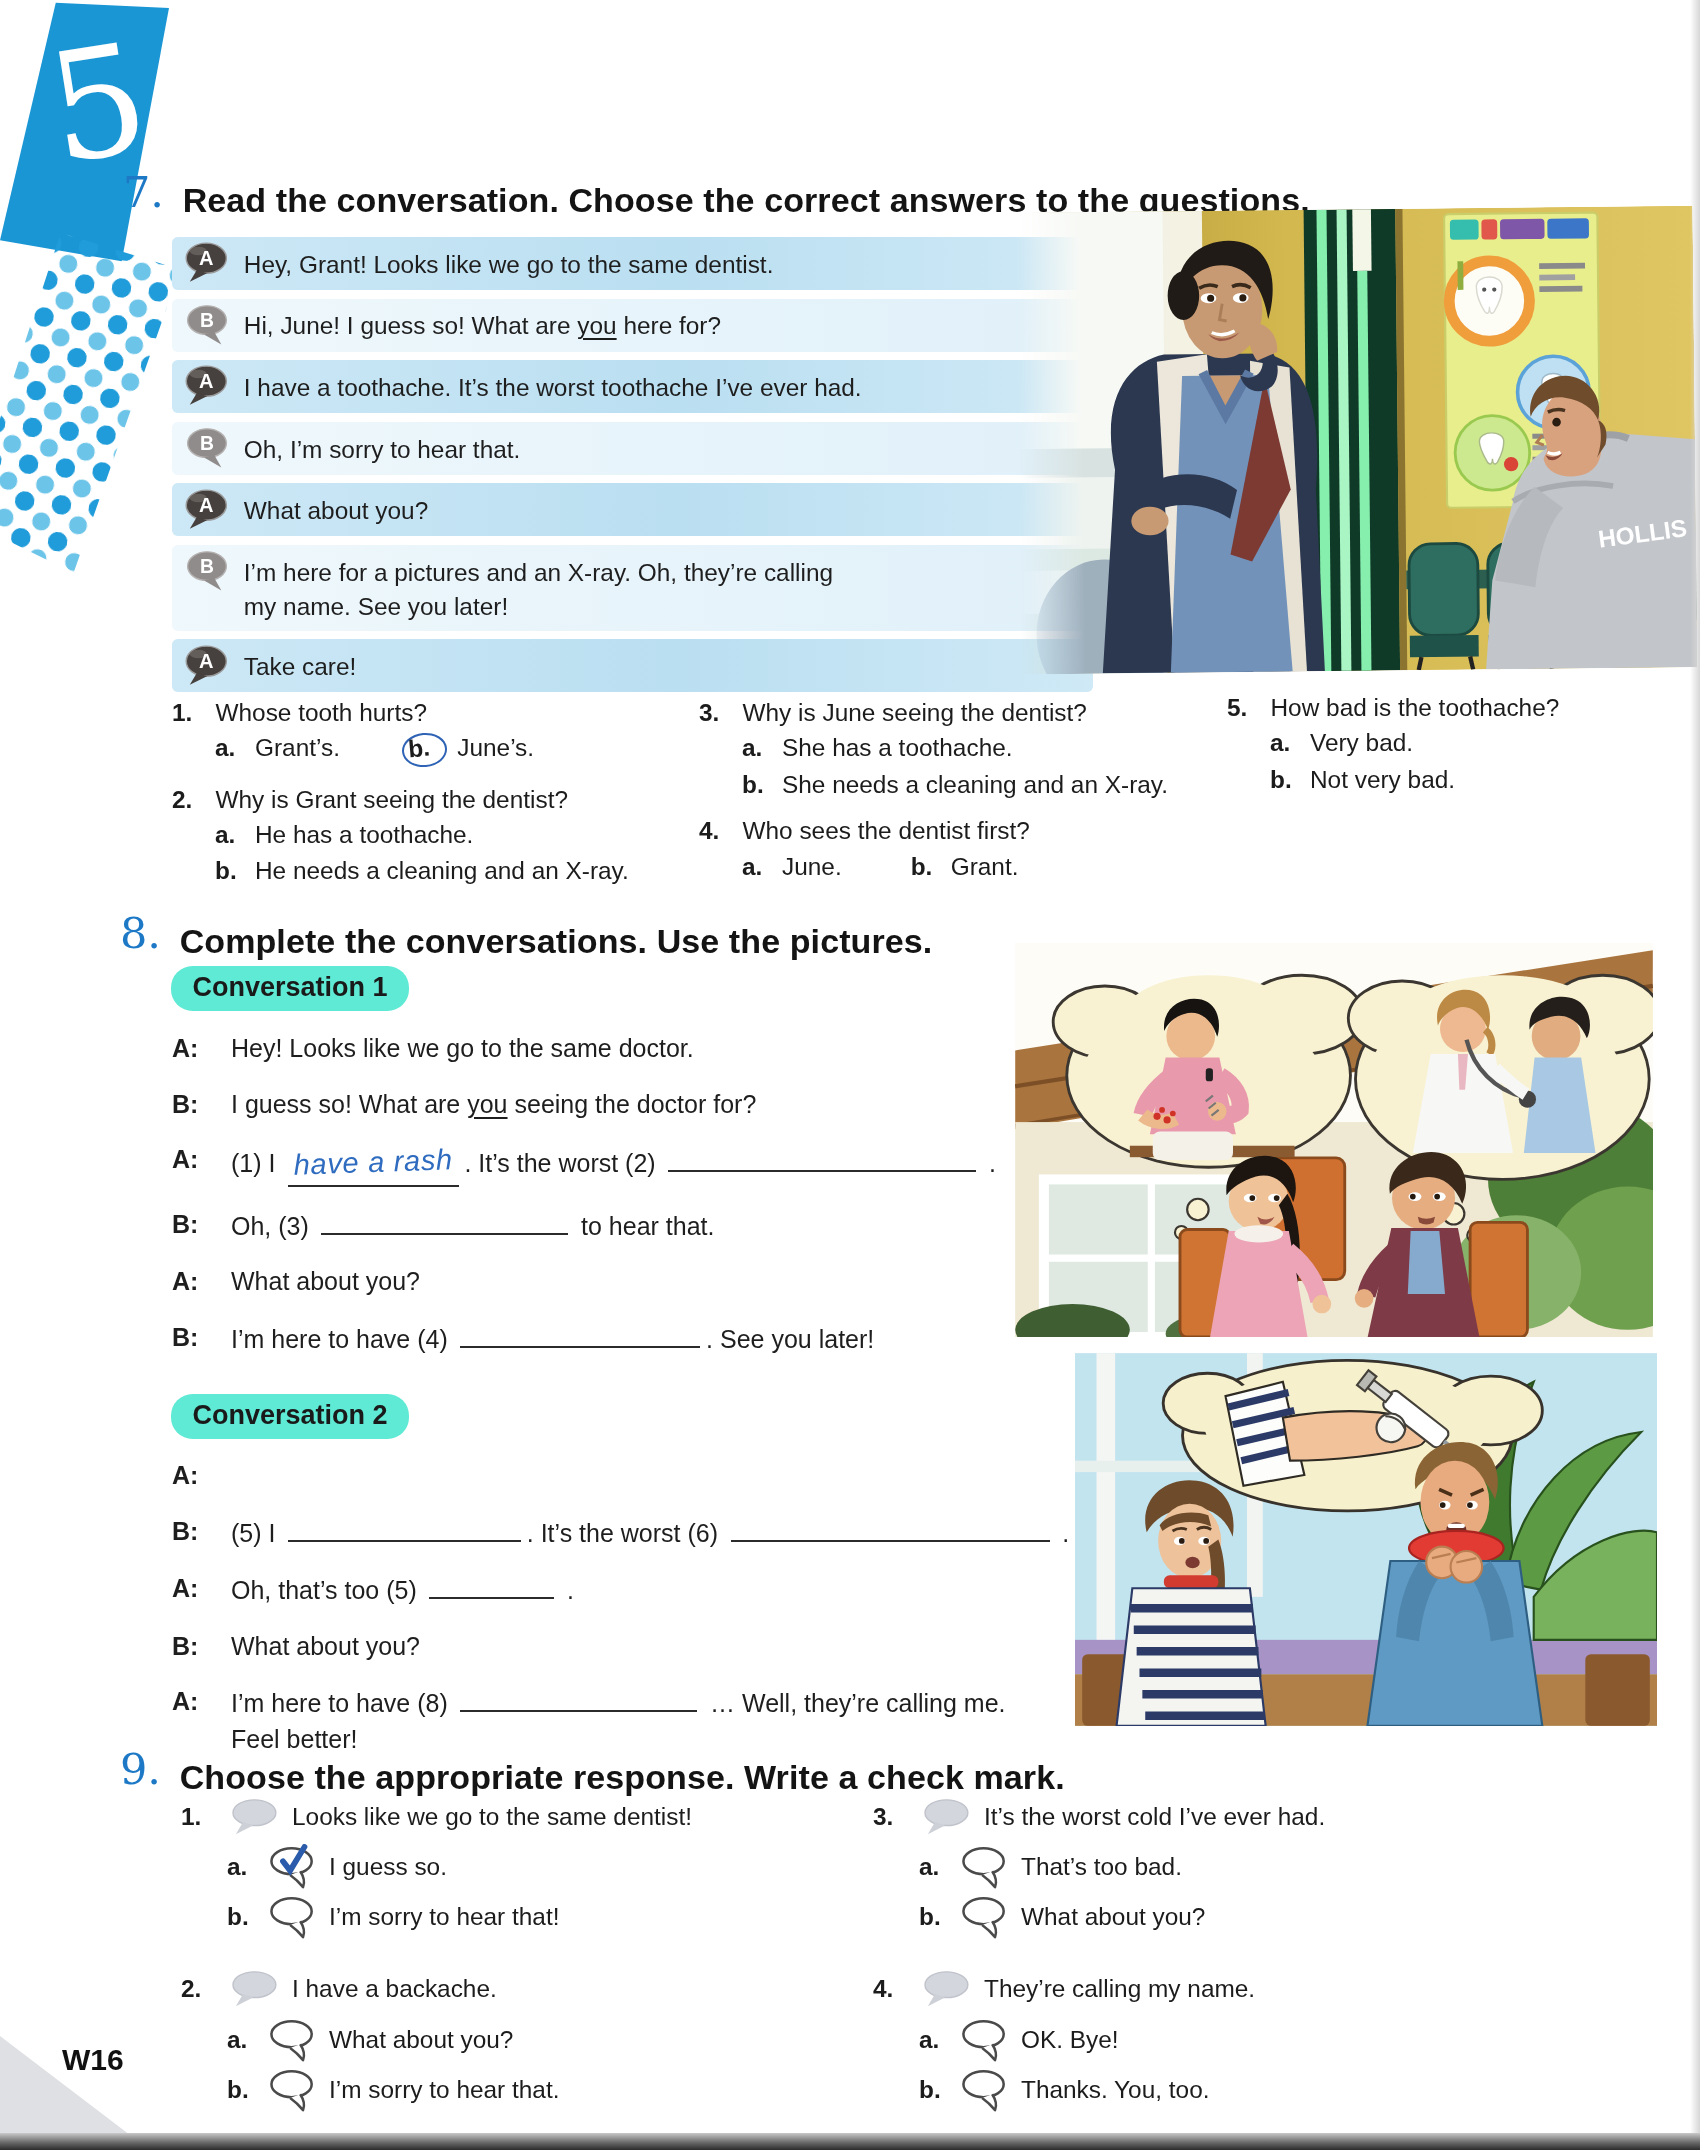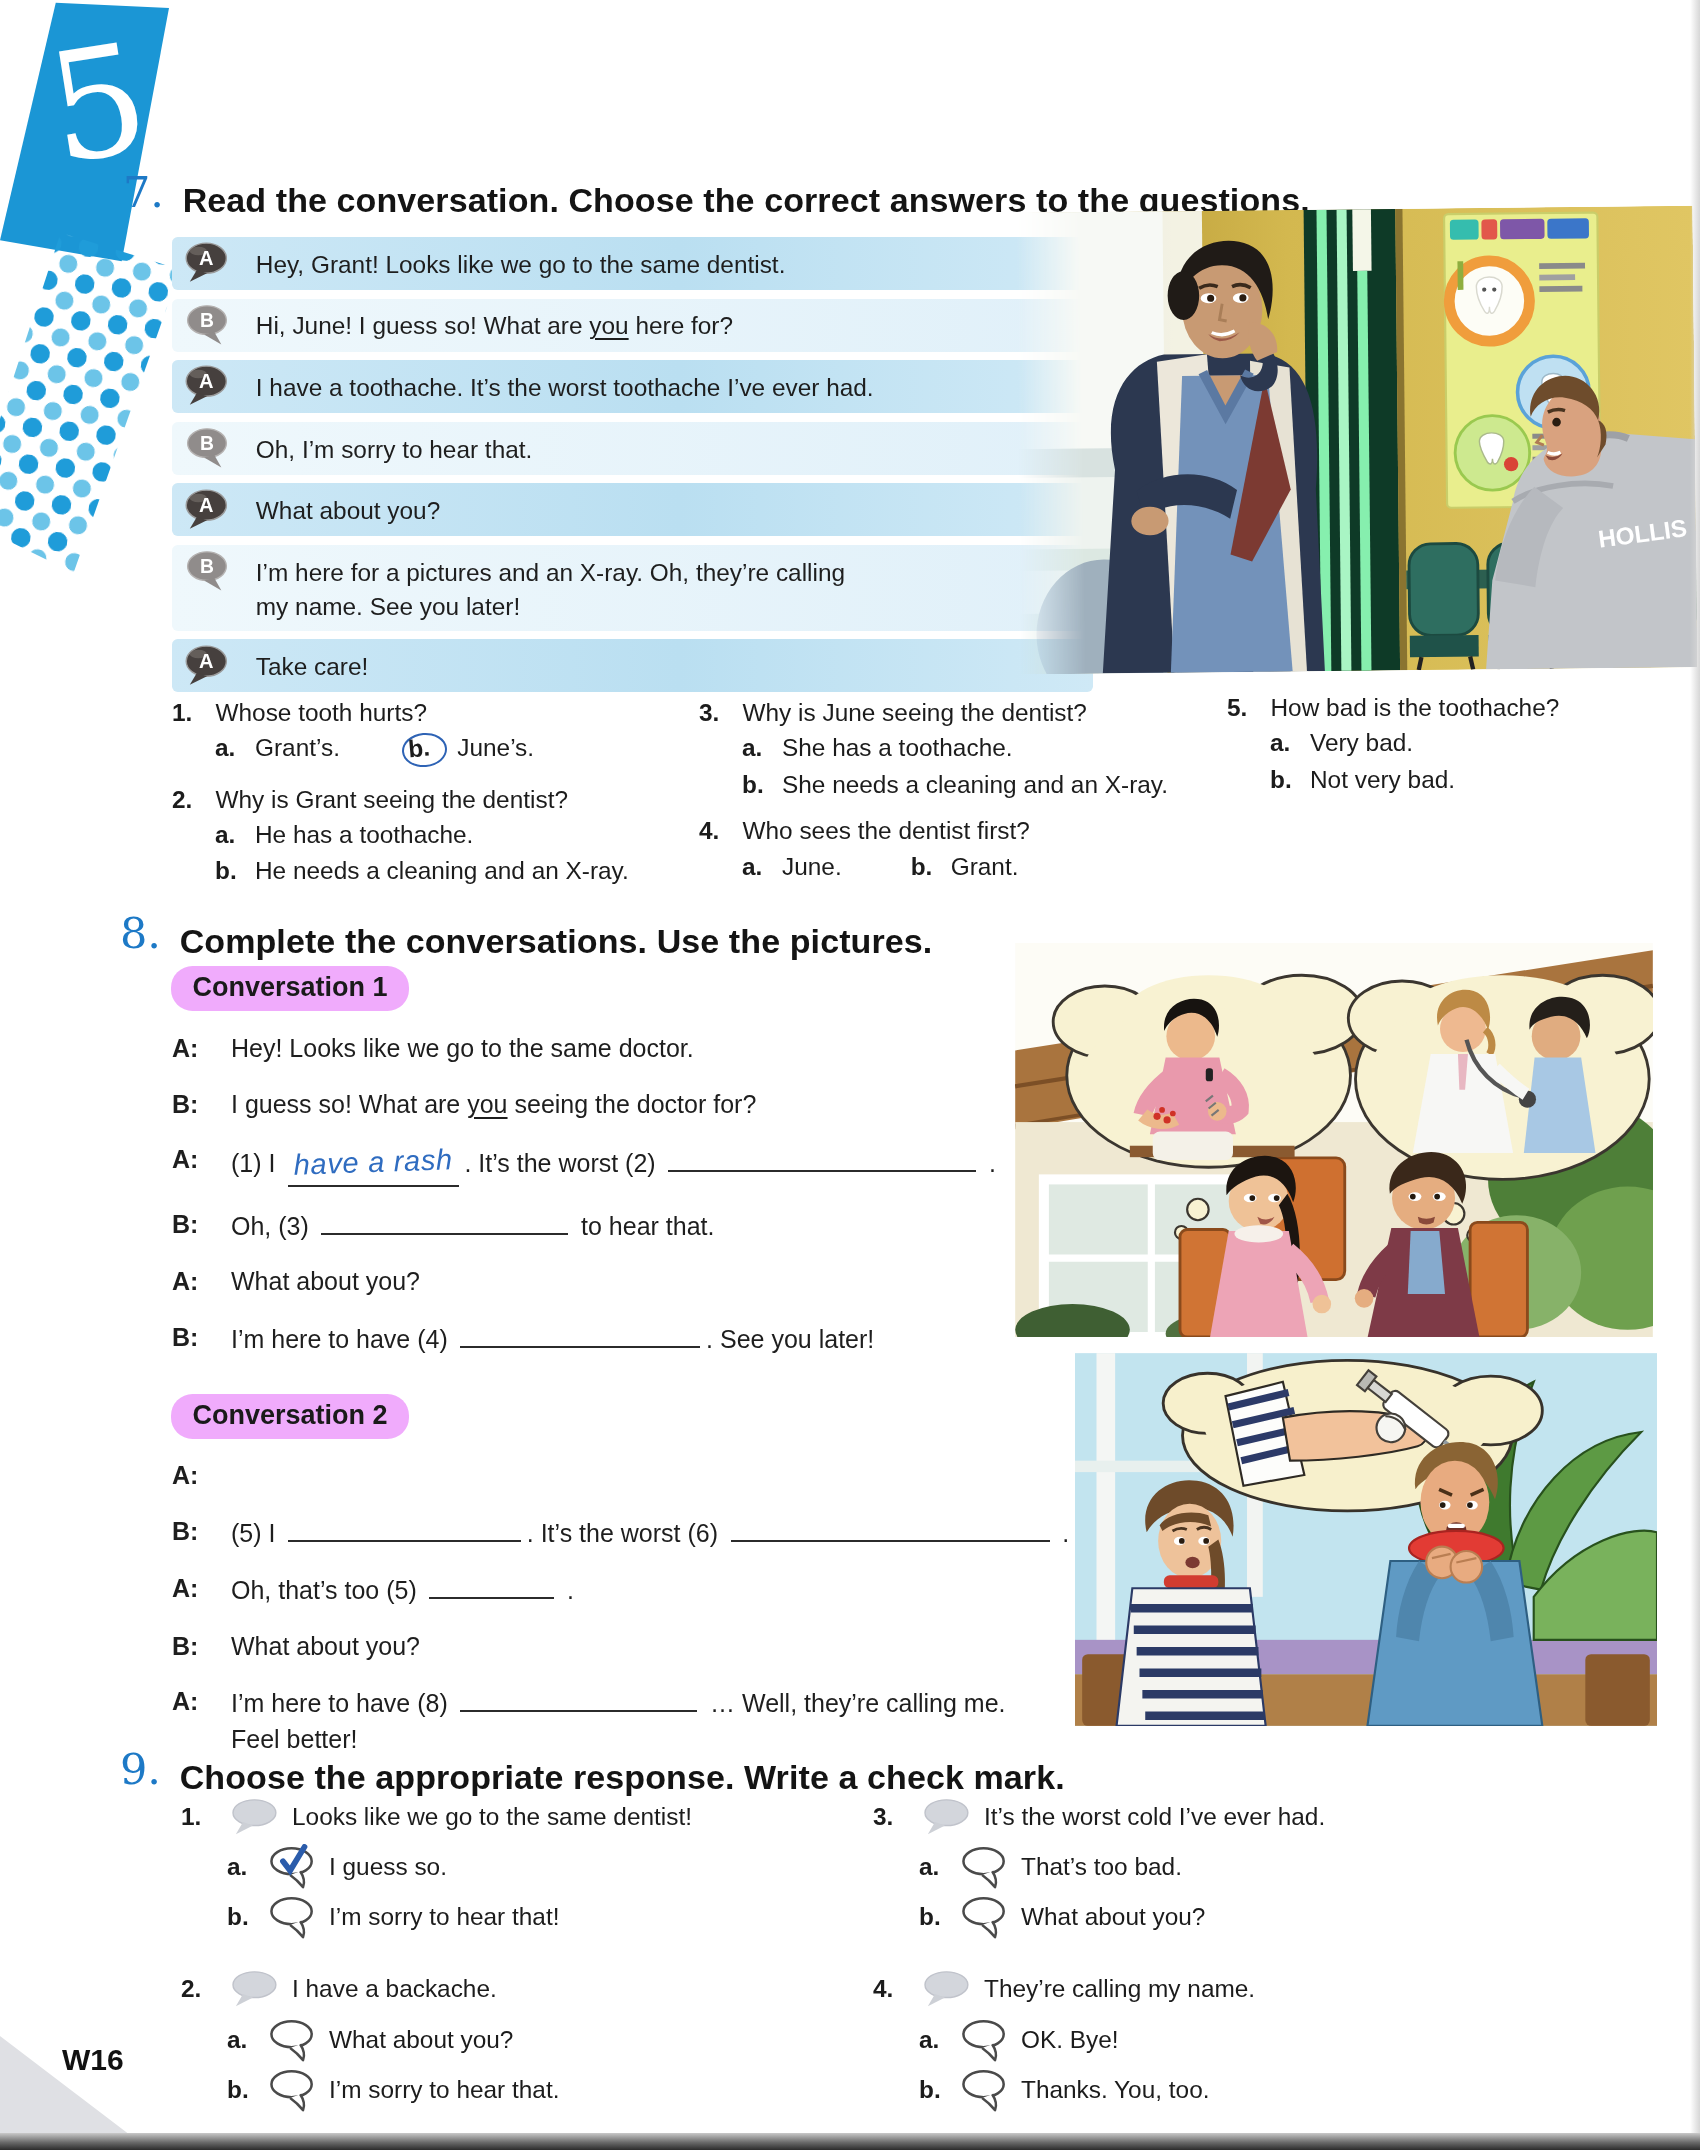--- a/index.html
+++ b/index.html
@@ -19,40 +19,40 @@
   .ex-head{position:absolute;display:flex;gap:18.6px;align-items:flex-start;}
   .ex-num{font-family:"DejaVu Serif",serif;font-size:43px;color:#1d79c6;line-height:1;}
   .ex-title{font-size:34px;font-weight:bold;color:#141414;padding-top:10px;letter-spacing:0.1px;}
   
   .dlg{position:absolute;left:172px;top:237px;width:921px;}
   .dlg-row{display:flex;align-items:flex-start;gap:14.3px;padding:4.3px 8.6px 5.7px 11.5px;
            margin-bottom:8.6px;border-radius:5.7px;}
   .srow-a{background:linear-gradient(90deg,#cde8f6 0%,#bADFf1 55%,#cfe9f6 100%);}
   .srow-b{background:linear-gradient(90deg,#eff8fc 0%,#e0f0f9 100%);}
   .bub{width:46px;height:43px;flex:0 0 46px;}
-  .dlg-text{font-size:24.4px;line-height:1.42;padding-top:6.5px;color:#1e1e1e;margin-left:12px;}
+  .dlg-text{font-size:24.4px;line-height:1.42;padding-top:6.5px;color:#1e1e1e;}
   .u{text-decoration:underline;text-decoration-thickness:2.2px;text-underline-offset:3.6px;}
   
   .photo{position:absolute;left:1018px;top:209px;width:677px;height:462px;transform:rotate(-0.6deg);
          -webkit-mask-image:linear-gradient(90deg,rgba(0,0,0,0) 0px,#000 65px);
          mask-image:linear-gradient(90deg,rgba(0,0,0,0) 0px,#000 65px);}
   
   .qcol{position:absolute;font-size:24.4px;color:#1c1c1c;}
   .qitem{margin-bottom:18.6px;}
   .qhead{display:flex;gap:11.5px;}
   .qnum{font-weight:bold;min-width:32px;}
   .opts{padding-left:43px;margin-top:7.2px;}
   .opt{display:flex;gap:10px;margin-bottom:8.6px;align-items:baseline;}
   .optl{font-weight:bold;min-width:30px;}
   .opts-inline{display:flex;padding-left:43px;margin-top:7.2px;}
   .opts-inline .opt{margin-right:69px;margin-bottom:0;}
   .circled{display:inline-block;border:2.9px solid #2e63b5;border-radius:50%;
            padding:0 7.2px 4.3px 4.3px;margin:-4.3px 0 0 -7.2px;transform:rotate(-5deg);line-height:1.05;}
   
-  .conv-label{position:absolute;background:#f0abfc;border-radius:21.5px;padding:5.7px 21.5px 8.6px;
+  .conv-label{position:absolute;background:#5eead4;border-radius:21.5px;padding:5.7px 21.5px 8.6px;
               font-size:27px;font-weight:bold;color:#1a1a1a;}
   .conv{position:absolute;}
   .cline{display:flex;gap:17px;margin-bottom:20px;font-size:25px;line-height:1.42;color:#1e1e1e;}
   .cspk{font-weight:bold;min-width:42px;}
   .blank{display:inline-block;border-bottom:2.2px solid #2b2b2b;height:26px;vertical-align:baseline;margin:0 5.7px;}
   .hand-wrap{display:inline-block;border-bottom:2.2px solid #2b2b2b;text-align:center;margin:0 5.7px;}
   .hand{font-style:italic;color:#2f6cc0;font-size:29px;display:inline-block;
         transform:rotate(-2deg);padding:0 5.7px 1.4px;letter-spacing:0.7px;}
   .illo{position:absolute;}
   

